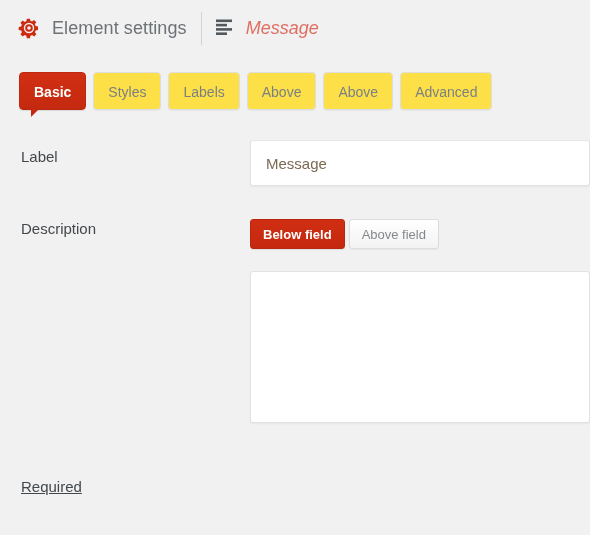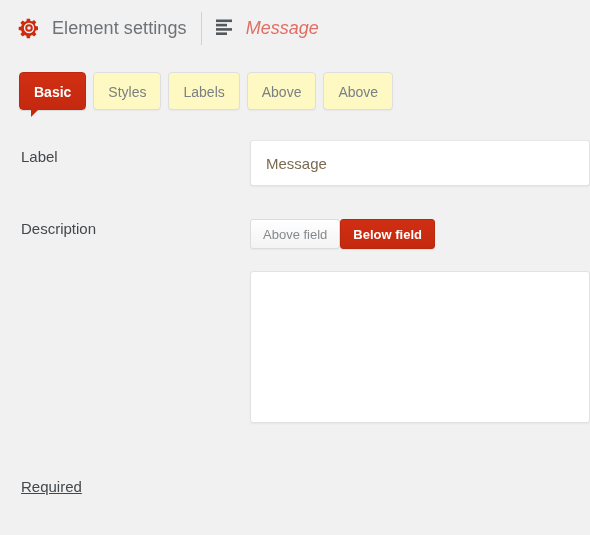--- a/index.html
+++ b/index.html
@@ -79,21 +79,21 @@
     box-sizing: border-box;
     font-size: 14px;
     border-radius: 4px;
     margin-right: 7px;
     white-space: nowrap;
     position: relative;
     cursor: pointer;
     user-select: none;
   }
   .tab.inactive {
-    background: #fef9c3;
+    background: #fde047;
     color: #7b8084;
     border: 1px solid #dedede;
     box-shadow: 0 1px 1px rgba(0,0,0,.045);
   }
   .tab.active {
     background: #cc2b10;
     background: linear-gradient(#d12f13, #c4290f);
     color: #ffffff;
     font-weight: bold;
     border: 1px solid #bb2a10;
@@ -222,37 +222,40 @@
   </div>
   <div class="tab inactive">
     <span>Labels</span>
   </div>
   <div class="tab inactive">
     <span>Above</span>
   </div>
   <div class="tab inactive">
     <span>Above</span>
   </div>
+  <div class="tab inactive">
+    <span>Advanced</span>
+  </div>
 </div>
 
 <div class="row" style="top:140px;height:60px;">
   <div class="row-label" style="top:8px;">Label</div>
   <input class="text-input" style="top: 0px;" type="text" value="Message">
 </div>
 
 <div class="row" style="top:214px;height:210px;">
   <div class="row-label" style="top:6px;">Description</div>
 
   <div class="segmented" style="top:5px;">
+    <div class="seg-btn on">
+      <span>Below field</span>
+    </div>
     <div class="seg-btn off">
       <span>Above field</span>
     </div>
-    <div class="seg-btn on">
-      <span>Below field</span>
-    </div>
   </div>
 
   <textarea class="textarea-box" style="top: 57px;" placeholder=""></textarea>
 </div>
 
 <div class="row" style="top:470px;height:45px;">
   <div class="row-label" style="top:8px;text-decoration:underline;">Required</div>
 
 </div>
 

